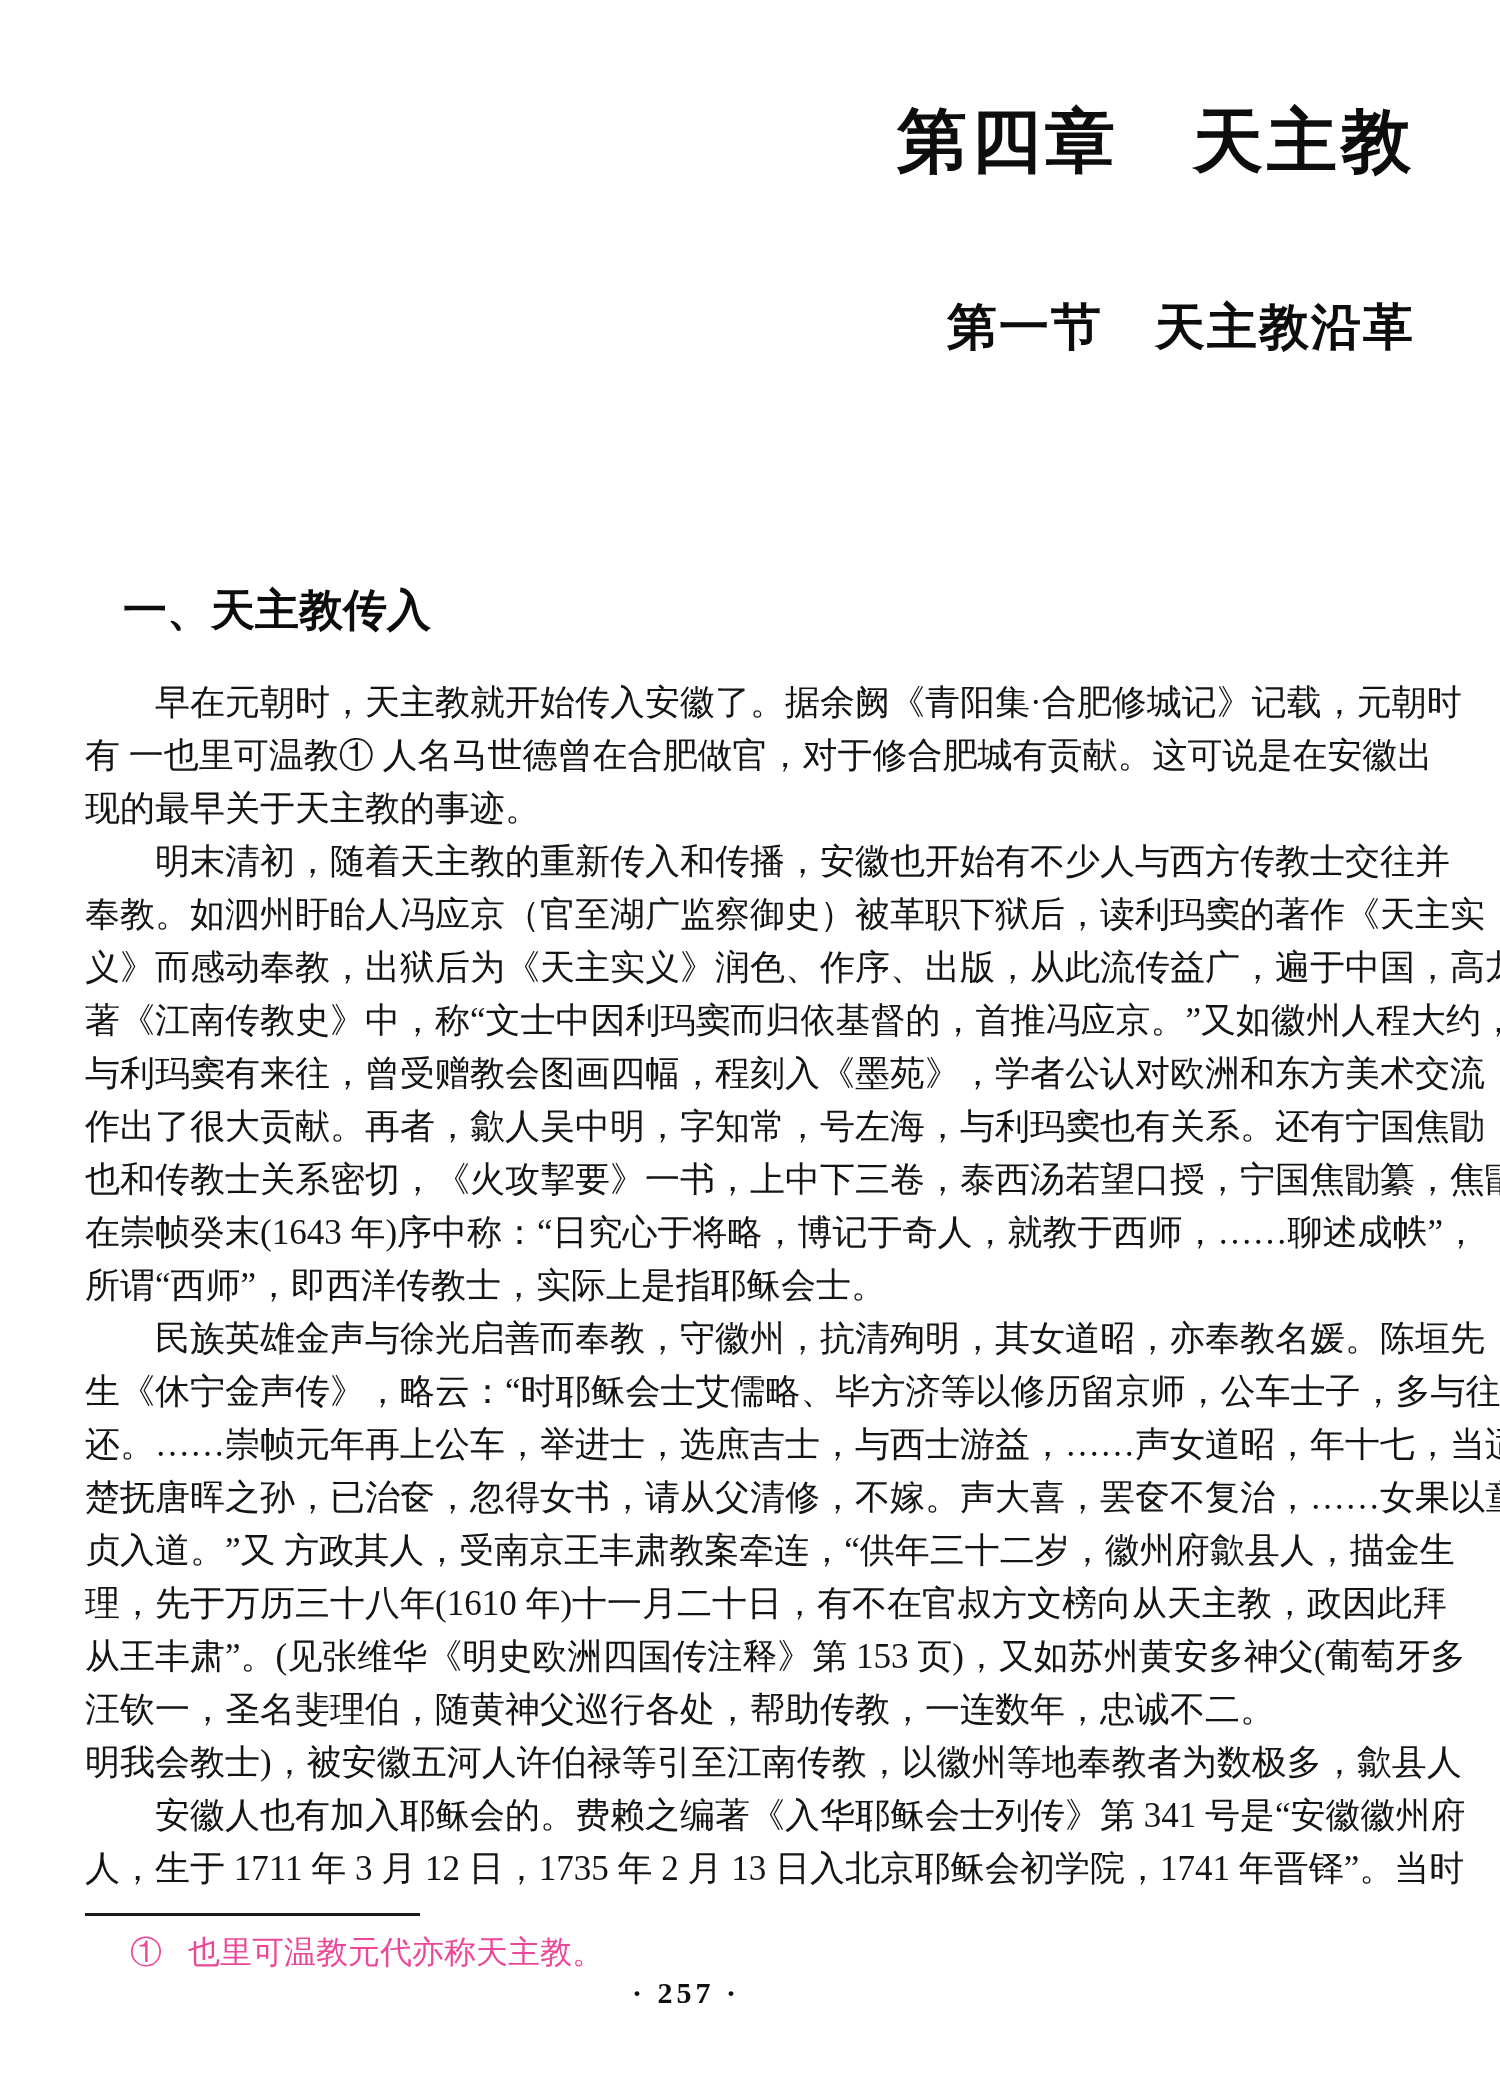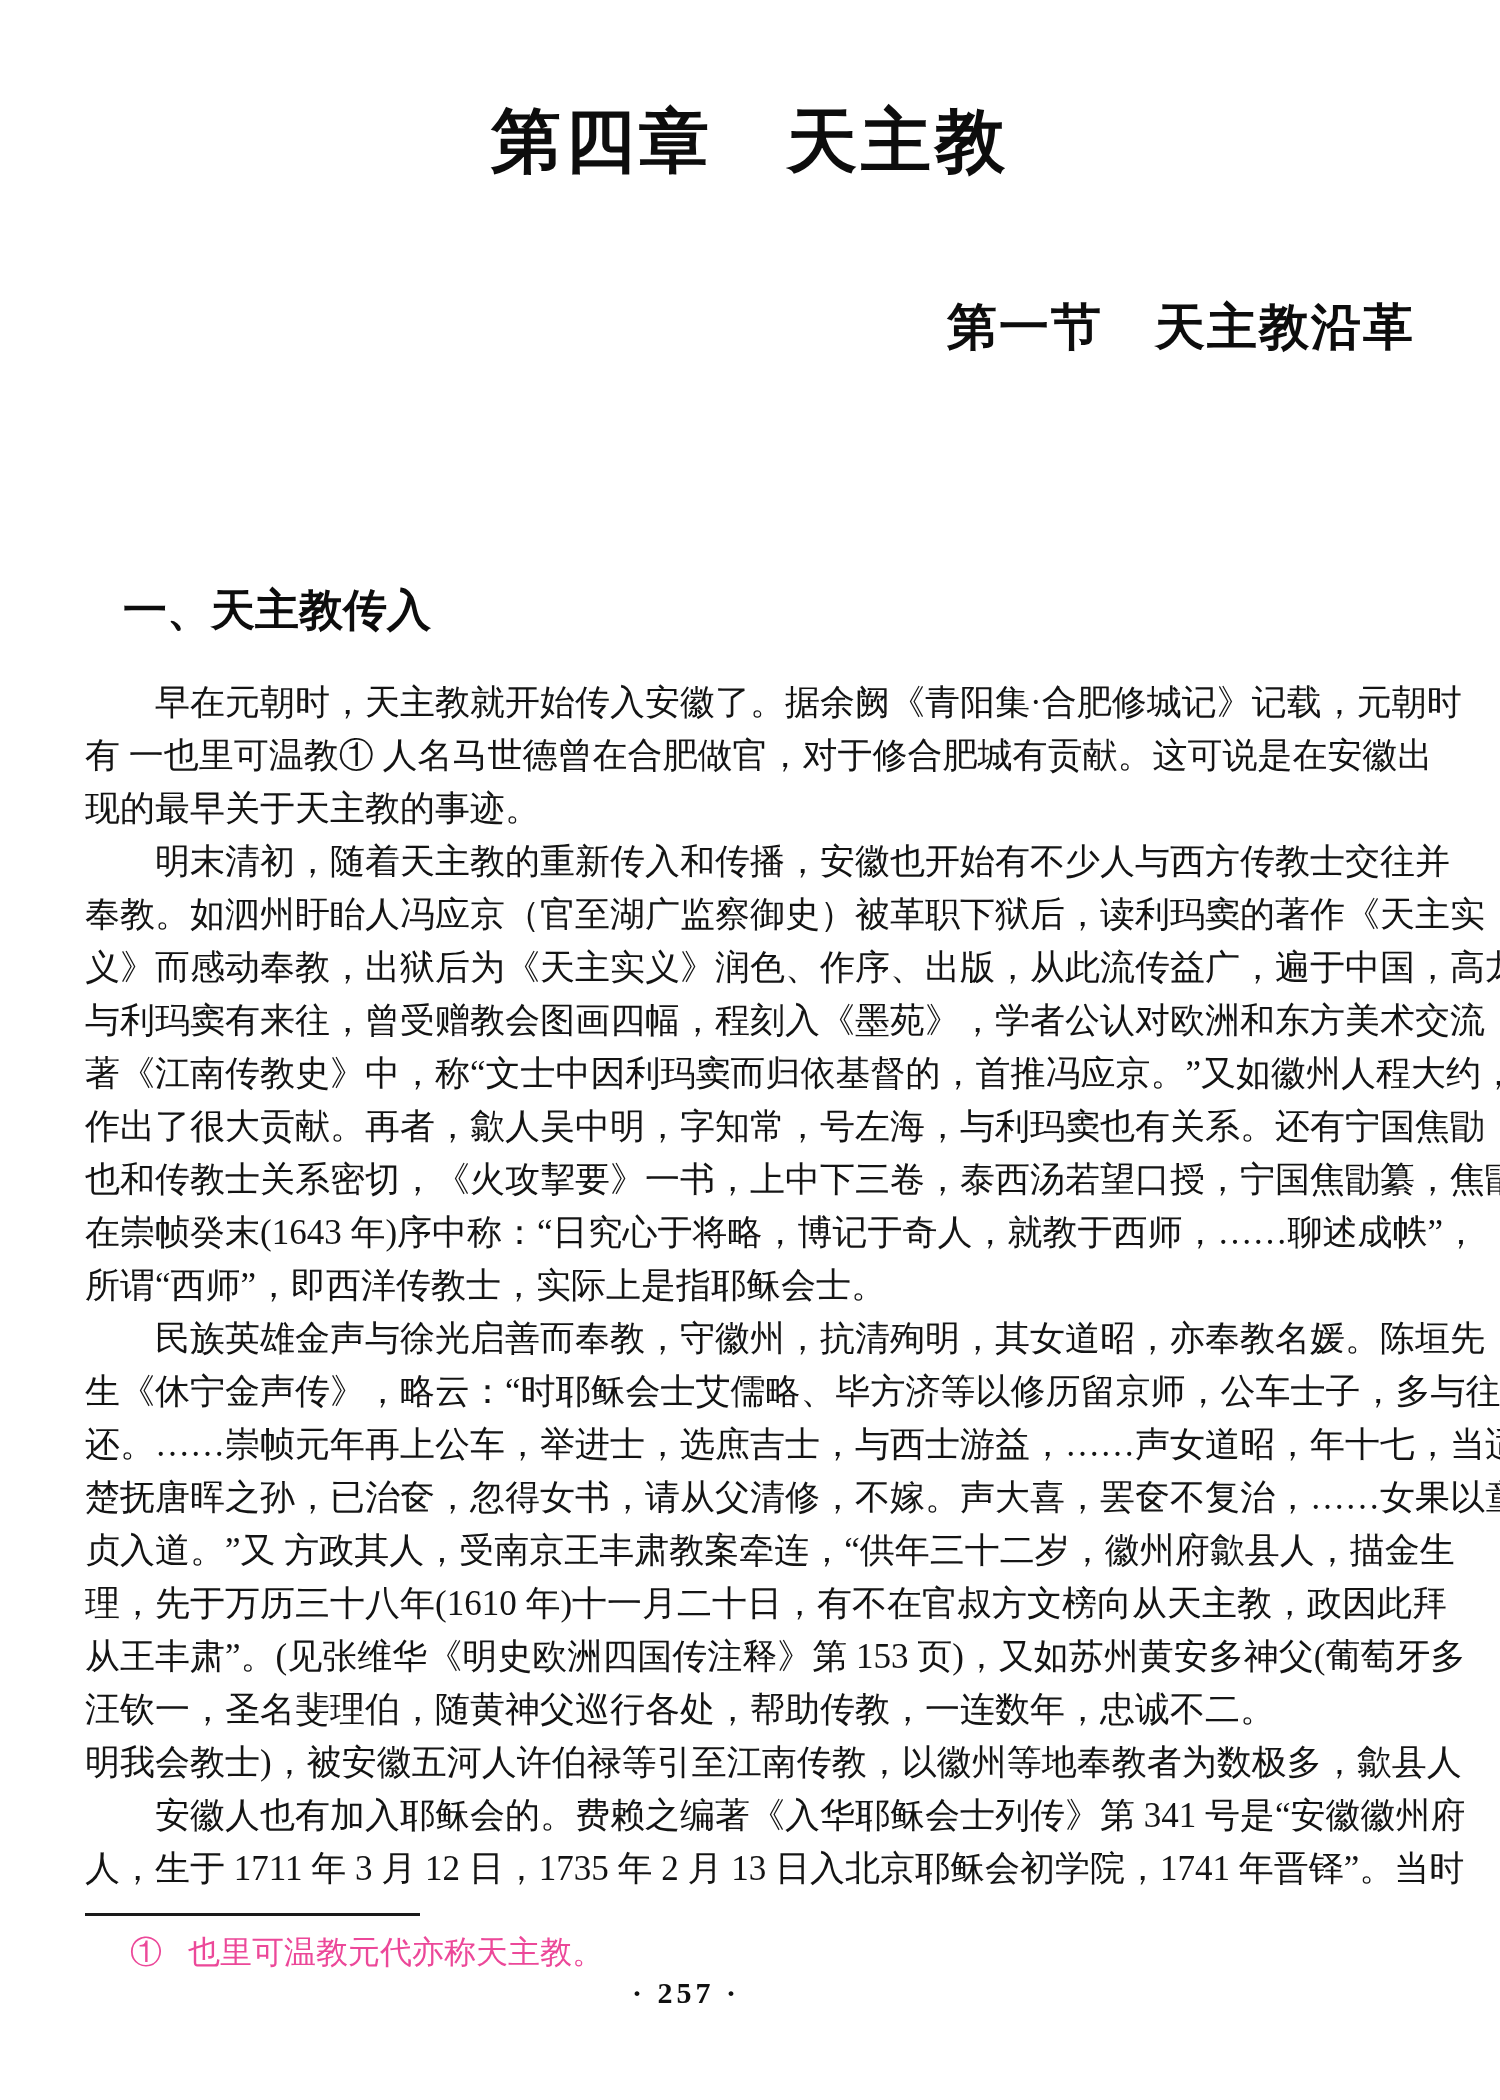--- a/index.html
+++ b/index.html
@@ -10,21 +10,21 @@
     font-family:"Liberation Serif", serif;
     overflow:hidden;
   }
   .page {
     box-sizing:border-box;
     width:1500px; height:2100px;
     padding:0 85px;
   }
   .chapter-title {
     padding-top:100px;
-    text-align:center;
+    text-align:right;
     font-family:"Liberation Sans", sans-serif;
     font-weight:bold;
     font-size:70px;
     line-height:82px;
     letter-spacing:4px;
     color:#0d0d0d;
   }
   .section-title {
     margin-top:116px;
     text-align:right;
@@ -91,22 +91,22 @@
 
   <div class="subsection-title">一、天主教传入</div>
 
   <div class="body-text">
     <div class="bodyline indent">早在元朝时，天主教就开始传入安徽了。据余阙《青阳集·合肥修城记》记载，元朝时</div>
     <div class="bodyline">有 一也里可温教① 人名马世德曾在合肥做官，对于修合肥城有贡献。这可说是在安徽出</div>
     <div class="bodyline para-end">现的最早关于天主教的事迹。</div>
     <div class="bodyline indent">明末清初，随着天主教的重新传入和传播，安徽也开始有不少人与西方传教士交往并</div>
     <div class="bodyline">奉教。如泗州盱眙人冯应京（官至湖广监察御史）被革职下狱后，读利玛窦的著作《天主实</div>
     <div class="bodyline">义》而感动奉教，出狱后为《天主实义》润色、作序、出版，从此流传益广，遍于中国，高龙鞶</div>
+    <div class="bodyline">著《江南传教史》中，称“文士中因利玛窦而归依基督的，首推冯应京。”又如徽州人程大约，</div>
     <div class="bodyline">与利玛窦有来往，曾受赠教会图画四幅，程刻入《墨苑》，学者公认对欧洲和东方美术交流</div>
-    <div class="bodyline">著《江南传教史》中，称“文士中因利玛窦而归依基督的，首推冯应京。”又如徽州人程大约，</div>
     <div class="bodyline">作出了很大贡献。再者，歙人吴中明，字知常，号左海，与利玛窦也有关系。还有宁国焦勖，</div>
     <div class="bodyline">也和传教士关系密切，《火攻挈要》一书，上中下三卷，泰西汤若望口授，宁国焦勖纂，焦勖</div>
     <div class="bodyline">在崇帧癸末(1643 年)序中称：“日究心于将略，博记于奇人，就教于西师，……聊述成帙”，</div>
     <div class="bodyline para-end">所谓“西师”，即西洋传教士，实际上是指耶稣会士。</div>
     <div class="bodyline indent">民族英雄金声与徐光启善而奉教，守徽州，抗清殉明，其女道昭，亦奉教名媛。陈垣先</div>
     <div class="bodyline">生《休宁金声传》，略云：“时耶稣会士艾儒略、毕方济等以修历留京师，公车士子，多与往</div>
     <div class="bodyline">还。……崇帧元年再上公车，举进士，选庶吉士，与西士游益，……声女道昭，年十七，当适</div>
     <div class="bodyline">楚抚唐晖之孙，已治奁，忽得女书，请从父清修，不嫁。声大喜，罢奁不复治，……女果以童</div>
     <div class="bodyline">贞入道。”又 方政其人，受南京王丰肃教案牵连，“供年三十二岁，徽州府歙县人，描金生</div>
     <div class="bodyline">理，先于万历三十八年(1610 年)十一月二十日，有不在官叔方文榜向从天主教，政因此拜</div>

